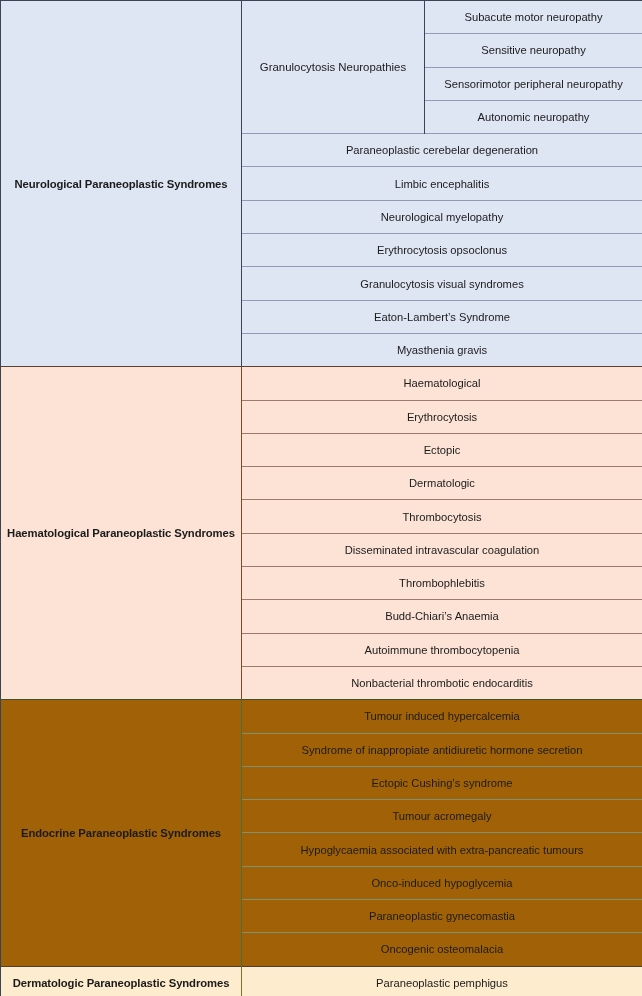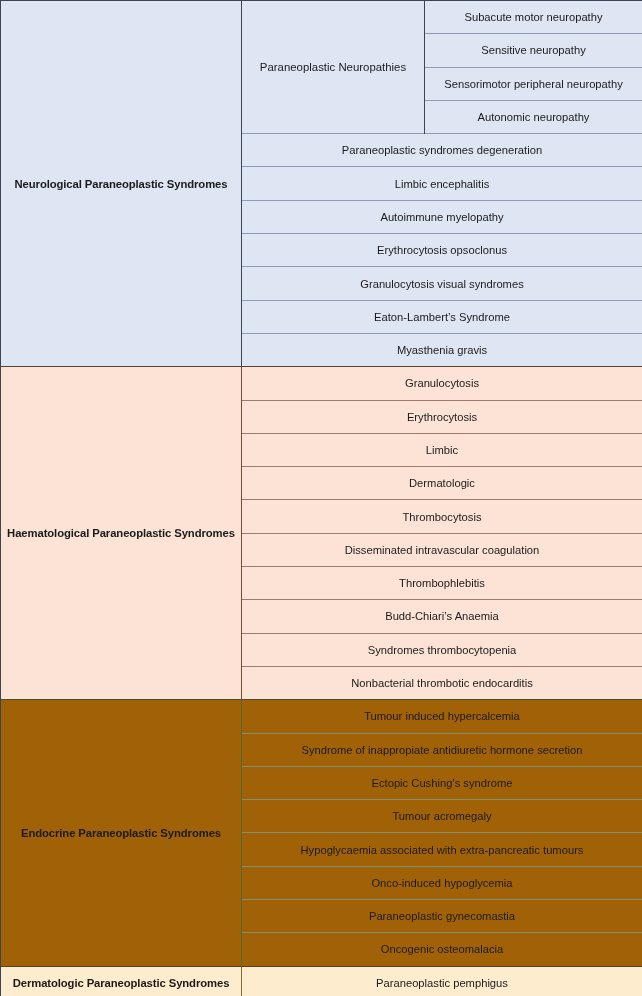--- a/index.html
+++ b/index.html
@@ -108,83 +108,83 @@
   <table class="psr-table">
     <colgroup>
       <col class="c-cat">
       <col class="c-mid">
       <col class="c-item">
     </colgroup>
 
     <tbody class="sec-neuro">
       <tr>
         <td class="cat" rowspan="11">Neurological Paraneoplastic Syndromes</td>
-        <td class="grp" rowspan="4">Paraneoplastic Neuropathies</td>
+        <td class="grp" rowspan="4">Granulocytosis Neuropathies</td>
         <td>Subacute motor neuropathy</td>
       </tr>
       <tr>
         <td>Sensitive neuropathy</td>
       </tr>
       <tr>
         <td>Sensorimotor peripheral neuropathy</td>
       </tr>
       <tr>
         <td>Autonomic neuropathy</td>
       </tr>
       <tr>
-        <td colspan="2">Paraneoplastic syndromes degeneration</td>
+        <td colspan="2">Paraneoplastic cerebelar degeneration</td>
       </tr>
       <tr>
         <td colspan="2">Limbic encephalitis</td>
       </tr>
       <tr>
-        <td colspan="2">Autoimmune myelopathy</td>
+        <td colspan="2">Neurological myelopathy</td>
       </tr>
       <tr>
         <td colspan="2">Erythrocytosis opsoclonus</td>
       </tr>
       <tr>
         <td colspan="2">Granulocytosis visual syndromes</td>
       </tr>
       <tr>
         <td colspan="2">Eaton-Lambert’s Syndrome</td>
       </tr>
       <tr>
         <td colspan="2">Myasthenia gravis</td>
       </tr>
     </tbody>
 
     <tbody class="sec-haem">
       <tr>
         <td class="cat" rowspan="10">Haematological Paraneoplastic Syndromes</td>
-        <td colspan="2">Granulocytosis</td>
+        <td colspan="2">Haematological</td>
       </tr>
       <tr>
         <td colspan="2">Erythrocytosis</td>
       </tr>
       <tr>
-        <td colspan="2">Limbic</td>
+        <td colspan="2">Ectopic</td>
       </tr>
       <tr>
         <td colspan="2">Dermatologic</td>
       </tr>
       <tr>
         <td colspan="2">Thrombocytosis</td>
       </tr>
       <tr>
         <td colspan="2">Disseminated intravascular coagulation</td>
       </tr>
       <tr>
         <td colspan="2">Thrombophlebitis</td>
       </tr>
       <tr>
         <td colspan="2">Budd-Chiari’s Anaemia</td>
       </tr>
       <tr>
-        <td colspan="2">Syndromes thrombocytopenia</td>
+        <td colspan="2">Autoimmune thrombocytopenia</td>
       </tr>
       <tr>
         <td colspan="2">Nonbacterial thrombotic endocarditis</td>
       </tr>
     </tbody>
 
     <tbody class="sec-endo">
       <tr>
         <td class="cat" rowspan="8">Endocrine Paraneoplastic Syndromes</td>
         <td colspan="2">Tumour induced hypercalcemia</td>

